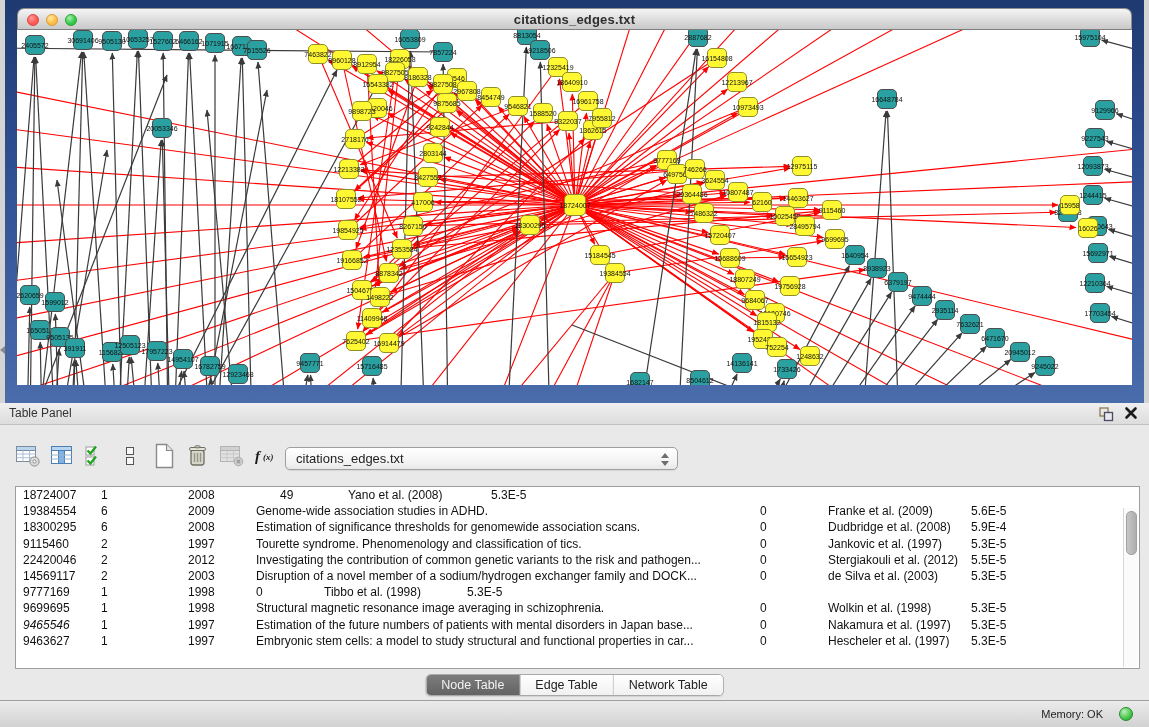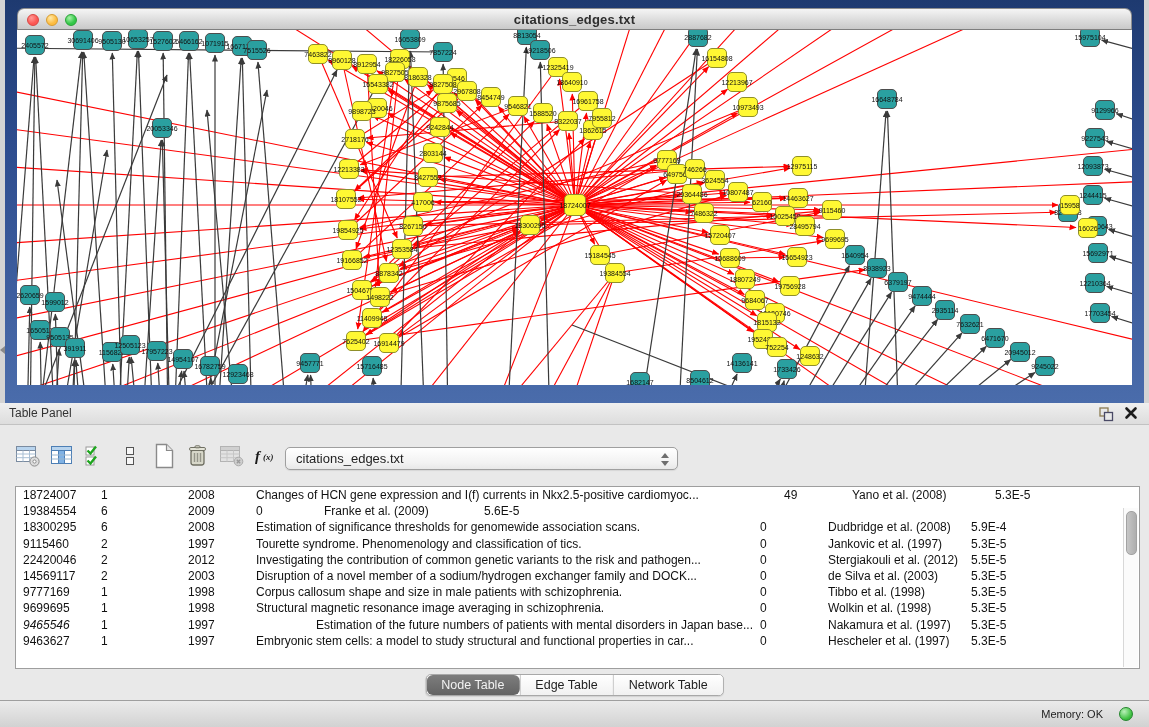--- a/index.html
+++ b/index.html
@@ -55,21 +55,21 @@
     border-left:1px solid #d8d8d8;}
   #vscroll .thumb{position:absolute;left:2px;top:3px;width:9px;height:42px;border-radius:5px;
     background:linear-gradient(90deg,#c6c6c6,#aeaeae);border:1px solid #a2a2a2;}
 
   #tp-tabs{position:absolute;left:50%;top:271px;transform:translateX(-50%);display:flex;
     border:1px solid #a8a8a8;border-radius:5px;overflow:hidden;background:#fff;
     box-shadow:0 1px 1px rgba(0,0,0,.1);}
   .tab{padding:3px 15px;font-size:12.5px;color:#222;background:linear-gradient(180deg,#ffffff,#f1f1f1);
     border-left:1px solid #c6c6c6;cursor:pointer;white-space:nowrap;}
   .tab:first-child{border-left:none;}
-  .tab.active{background:linear-gradient(180deg,#7d7d7d,#636363);color:#f2f2f2;border-radius:6px;}
+  .tab.active{background:linear-gradient(180deg,#7d7d7d,#636363);color:#f2f2f2;}
 
   
   #status-bar{position:absolute;left:0;top:700px;width:1149px;height:27px;
     background:linear-gradient(180deg,#ebebeb,#d2d2d2);border-top:1px solid #9f9f9f;box-sizing:border-box;}
   #memory-label{position:absolute;right:46px;top:7px;font-size:11px;color:#222;}
   #memory-dot{position:absolute;right:16px;top:6px;width:14px;height:14px;border-radius:50%;
     background:radial-gradient(circle at 35% 30%,#b9f0b9,#3fc142 65%,#2a9c31);border:1px solid #23862c;
     box-sizing:border-box;}
 </style>
 </head>
@@ -668,32 +668,32 @@
         </svg>
       </span>
     </div>
 
     <div id="data-table">
       <div id="tbody">
           <div class="tr">
             <div class="td" style="width: 78px;">18724007</div>
             <div class="td" style="width: 87px;">1</div>
             <div class="td" style="width: 68px;">2008</div>
-            <div class="td" style="width: 504px;">Changes of HCN gene expression and I(f) currents in Nkx2.5-positive cardiomyoc...</div>
             <div class="td" style="width: 68px; margin-left: 24px;">49</div>
             <div class="td" style="width: 143px;">Yano et al. (2008)</div>
             <div class="td" style="width: 130px;">5.3E-5</div>
           </div>
           <div class="tr">
             <div class="td" style="width: 78px;">19384554</div>
             <div class="td" style="width: 87px;">6</div>
             <div class="td" style="width: 68px;">2009</div>
+            <div class="td" style="width: 504px;">Genome-wide association studies in ADHD.</div>
             <div class="td" style="width: 68px;">0</div>
             <div class="td" style="width: 143px;">Franke et al. (2009)</div>
-            <div class="td" style="width: 130px; margin-left: 17px;">5.6E-5</div>
+            <div class="td" style="width: 130px;">5.6E-5</div>
           </div>
           <div class="tr">
             <div class="td" style="width: 78px;">18300295</div>
             <div class="td" style="width: 87px;">6</div>
             <div class="td" style="width: 68px;">2008</div>
             <div class="td" style="width: 504px;">Estimation of significance thresholds for genomewide association scans.</div>
             <div class="td" style="width: 68px;">0</div>
             <div class="td" style="width: 143px;">Dudbridge et al. (2008)</div>
             <div class="td" style="width: 130px;">5.9E-4</div>
           </div>
@@ -721,39 +721,38 @@
             <div class="td" style="width: 68px;">2003</div>
             <div class="td" style="width: 504px;">Disruption of a novel member of a sodium/hydrogen exchanger family and DOCK...</div>
             <div class="td" style="width: 68px;">0</div>
             <div class="td" style="width: 143px;">de Silva et al. (2003)</div>
             <div class="td" style="width: 130px;">5.3E-5</div>
           </div>
           <div class="tr">
             <div class="td" style="width: 78px;">9777169</div>
             <div class="td" style="width: 87px;">1</div>
             <div class="td" style="width: 68px;">1998</div>
-            <div class="td" style="width: 504px;">Corpus callosum shape and size in male patients with schizophrenia.</div>
             <div class="td" style="width: 68px;">0</div>
             <div class="td" style="width: 143px;">Tibbo et al. (1998)</div>
             <div class="td" style="width: 130px;">5.3E-5</div>
           </div>
           <div class="tr">
             <div class="td" style="width: 78px;">9699695</div>
             <div class="td" style="width: 87px;">1</div>
             <div class="td" style="width: 68px;">1998</div>
             <div class="td" style="width: 504px;">Structural magnetic resonance image averaging in schizophrenia.</div>
             <div class="td" style="width: 68px;">0</div>
             <div class="td" style="width: 143px;">Wolkin et al. (1998)</div>
             <div class="td" style="width: 130px;">5.3E-5</div>
           </div>
           <div class="tr">
             <div class="td" style="width: 78px; font-style: italic;">9465546</div>
             <div class="td" style="width: 87px;">1</div>
             <div class="td" style="width: 68px;">1997</div>
-            <div class="td" style="width: 504px; text-align: right;">Estimation of the future numbers of patients with mental disorders in Japan base...</div>
+            <div class="td" style="width: 504px;">Estimation of the future numbers of patients with mental disorders in Japan base...</div>
             <div class="td" style="width: 68px;">0</div>
             <div class="td" style="width: 143px;">Nakamura et al. (1997)</div>
             <div class="td" style="width: 130px;">5.3E-5</div>
           </div>
           <div class="tr">
             <div class="td" style="width: 78px;">9463627</div>
             <div class="td" style="width: 87px;">1</div>
             <div class="td" style="width: 68px;">1997</div>
             <div class="td" style="width: 504px;">Embryonic stem cells: a model to study structural and functional properties in car...</div>
             <div class="td" style="width: 68px;">0</div>

